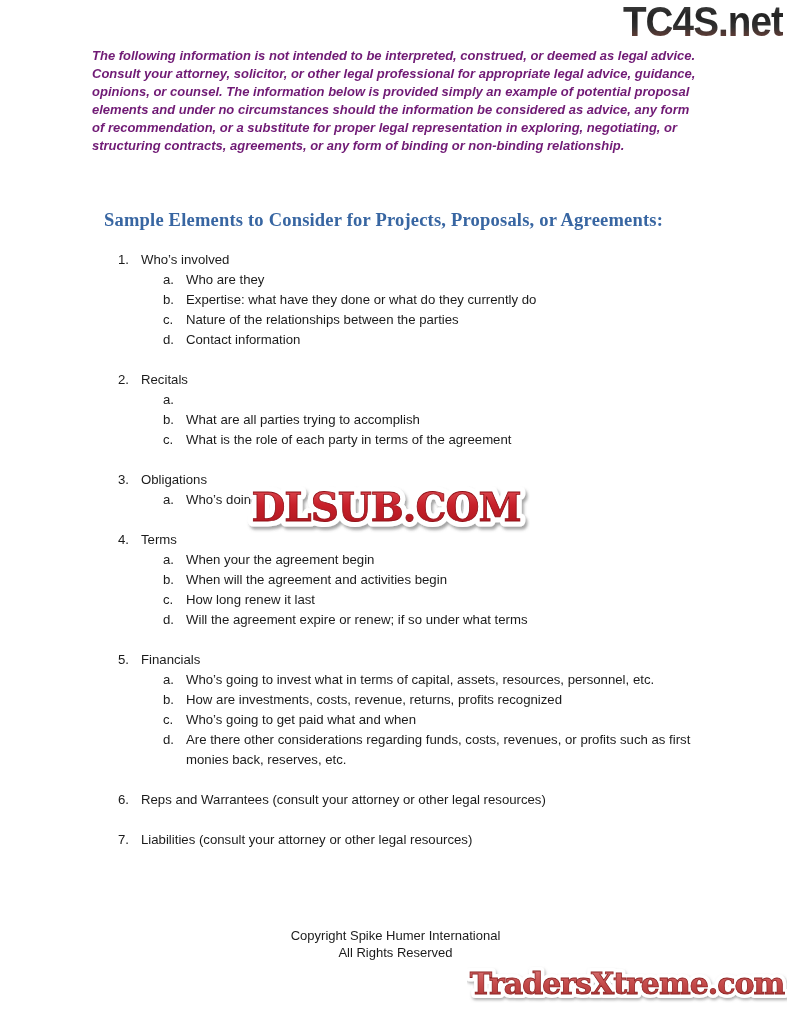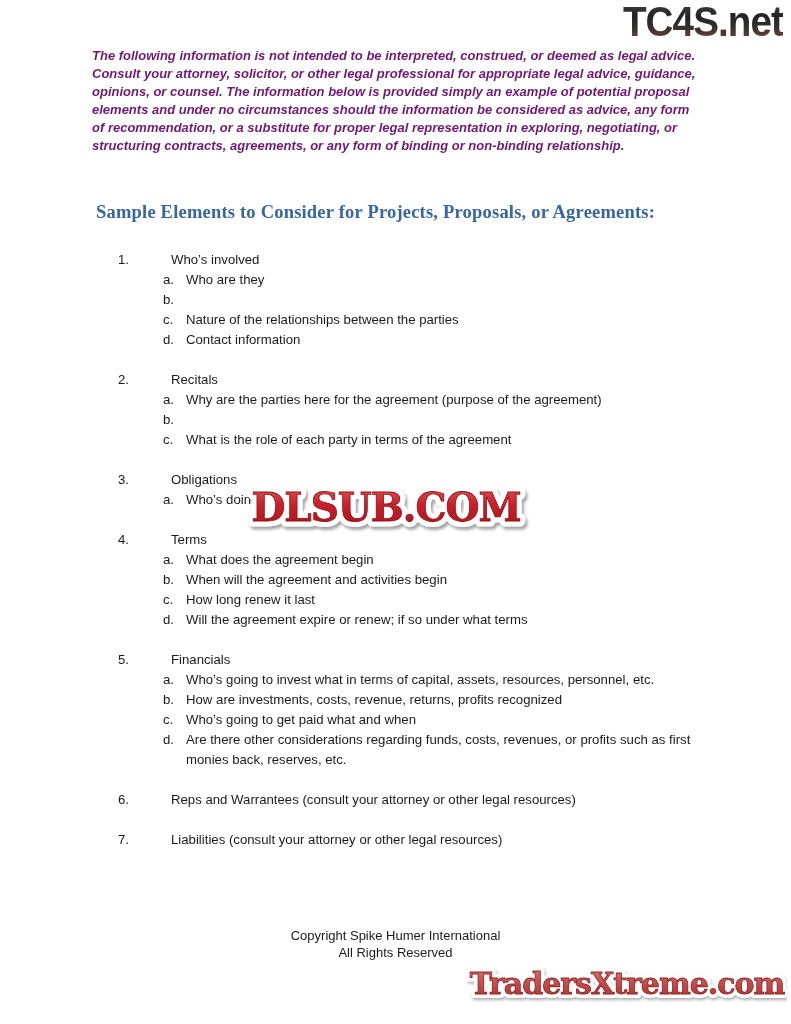--- a/index.html
+++ b/index.html
@@ -28,33 +28,33 @@
   .disclaimer {
     position:absolute; left:92px; top:47px; width:608px;
     margin:0;
     font-size:13px; line-height:18px;
     font-weight:bold; font-style:italic;
     color:#701a75;
   }
 
   
   .heading {
-    position:absolute; left:92px; top:198px; margin:4px;
+    position:absolute; left:92px; top:198px; margin:12px;
     font-family:"Liberation Serif", serif;
     font-size:18.5px; font-weight:bold;
     color:#3866A2;
     letter-spacing:0.2px;
   }
 
   
   .list { position:absolute; left:118px; top:250px; width:645px; }
   .group { margin-bottom:20px; }
   .line { display:flex; font-size:13.2px; line-height:20px; color:#1b1b1b; }
   .num { width:23px; flex:none; }
-  .label { flex:1;margin-left:30px; }
+  .label { flex:1; }
   .sub { margin-left:45px; }
   .letter { width:23px; flex:none; }
   .subtext { max-width:550px; }
 
   
   .dlsub { position:absolute; left:242px; top:479px; width:288px; height:56px; }
 
   
   .footer {
     position:absolute; top:928px; left:0; width:791px;
@@ -81,42 +81,43 @@
       <div class="line">
         <span class="num">1.</span>
         <span class="label">Who’s involved</span>
       </div>
       <div class="line sub">
         <span class="letter">a.</span>
         <span class="subtext">Who are they</span>
       </div>
       <div class="line sub">
         <span class="letter">b.</span>
+        <span class="subtext">Expertise: what have they done or what do they currently do</span>
       </div>
       <div class="line sub">
         <span class="letter">c.</span>
         <span class="subtext">Nature of the relationships between the parties</span>
       </div>
       <div class="line sub">
         <span class="letter">d.</span>
         <span class="subtext">Contact information</span>
       </div>
     </div>
 
     <div class="group">
       <div class="line">
         <span class="num">2.</span>
         <span class="label">Recitals</span>
       </div>
       <div class="line sub">
         <span class="letter">a.</span>
-        <span class="subtext">Why are the parties here for the agreement (purpose of the agreement)</span>
-      </div>
-      <div class="line sub">
-        <span class="letter">b.</span>
+      </div>
+      <div class="line sub">
+        <span class="letter">b.</span>
+        <span class="subtext">What  are all parties trying to accomplish</span>
       </div>
       <div class="line sub">
         <span class="letter">c.</span>
         <span class="subtext">What is the role of each party in terms of the agreement</span>
       </div>
     </div>
 
     <div class="group">
       <div class="line">
         <span class="num">3.</span>
@@ -128,21 +129,21 @@
       </div>
     </div>
 
     <div class="group">
       <div class="line">
         <span class="num">4.</span>
         <span class="label">Terms</span>
       </div>
       <div class="line sub">
         <span class="letter">a.</span>
-        <span class="subtext">What does the agreement begin</span>
+        <span class="subtext">When your the agreement begin</span>
       </div>
       <div class="line sub">
         <span class="letter">b.</span>
         <span class="subtext">When will the agreement and activities begin</span>
       </div>
       <div class="line sub">
         <span class="letter">c.</span>
         <span class="subtext">How long renew it last</span>
       </div>
       <div class="line sub">

